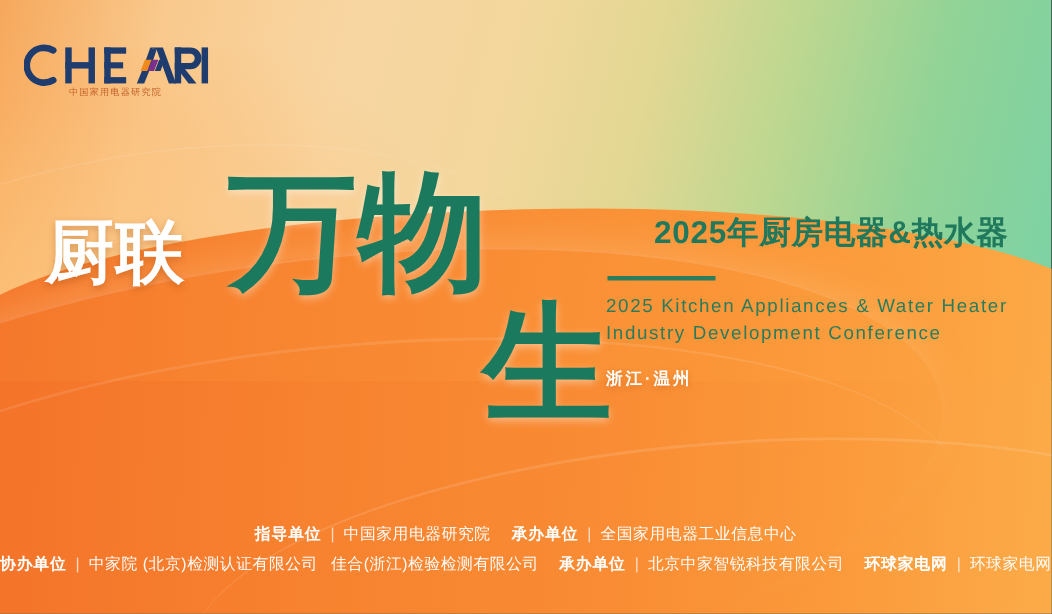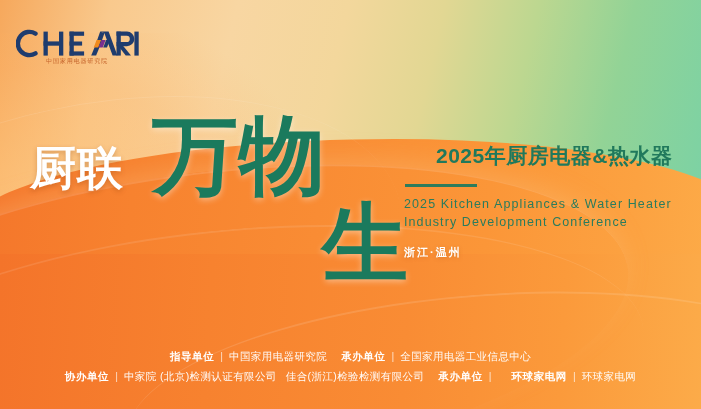--- a/index.html
+++ b/index.html
@@ -323,20 +323,21 @@
         <span class="cval">中家院 (北京)检测认证有限公司</span>
       </span>
       <span class="cgap-sm"></span>
       <span class="cgroup">
         <span class="cval">佳合(浙江)检验检测有限公司</span>
       </span>
       <span class="cgap"></span>
       <span class="cgroup">
         <span class="clabel">承办单位</span>
         <span class="cbar">|</span>
+        <span class="cval">北京中家智锐科技有限公司</span>
       </span>
       <span class="cgap"></span>
       <span class="cgroup">
         <span class="clabel">环球家电网</span>
         <span class="cbar">|</span>
         <span class="cval">环球家电网</span>
       </span>
     </div>
   </div>
 

